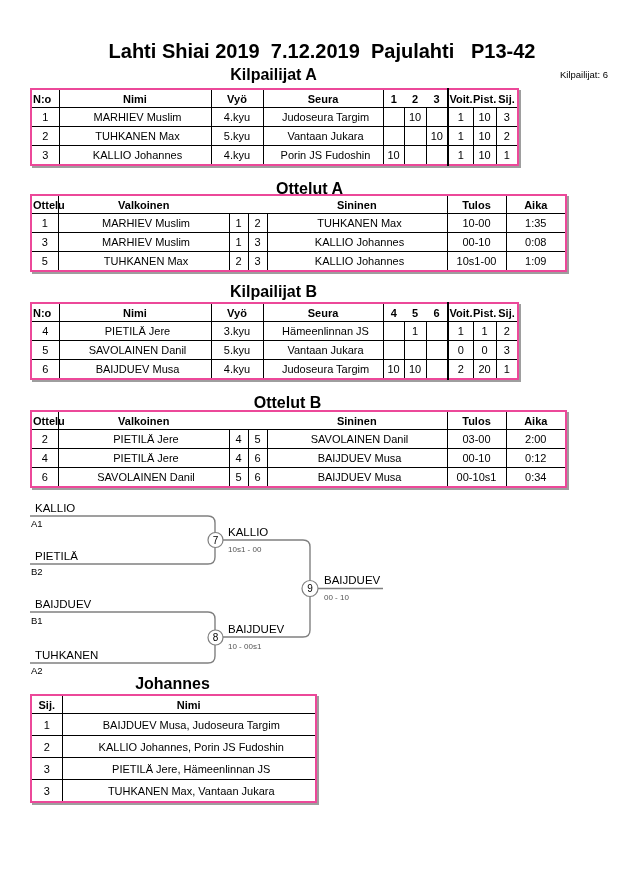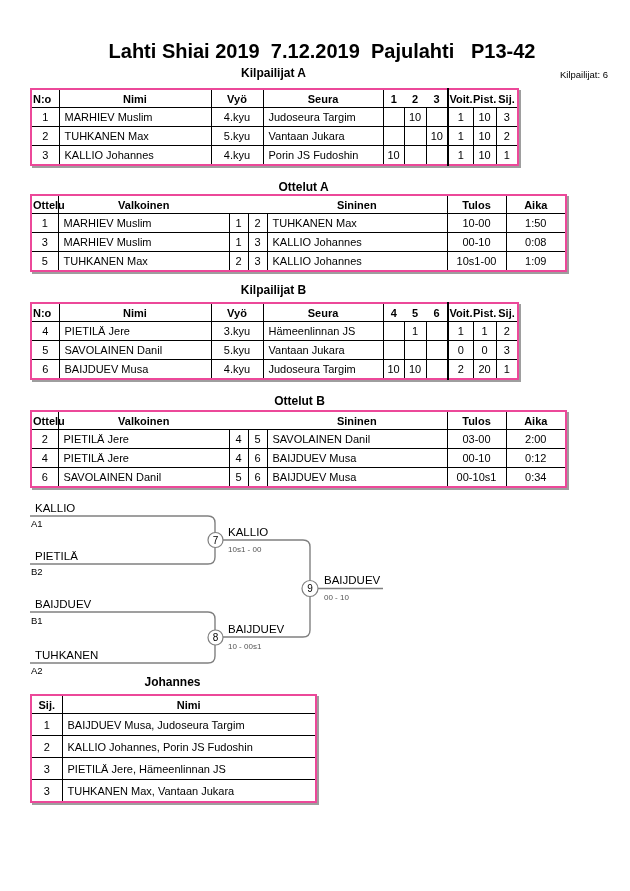--- a/index.html
+++ b/index.html
@@ -6,21 +6,21 @@
   body {
     width:630px; height:891px; background:#fff; position:relative;
     font-family:"Liberation Sans", sans-serif; color:#000;
     -webkit-font-smoothing:none;
   }
   .title {
     position:absolute; left:0; right:0; top:40px; text-align:center;
     font-size:20px; font-weight:bold; white-space:pre; letter-spacing:0px;margin-left:14px;
   }
   .caption {
-    position:absolute; font-size:12px; font-weight:bold; text-align:center;
+    position:absolute; font-size:16px; font-weight:bold; text-align:center;
     white-space:nowrap;
   }
   .meta {
     position:absolute; top:69px; left:508px; width:100px; text-align:right;
     font-size:9.5px;
   }
   table.t {
     position:absolute; border-collapse:collapse; table-layout:fixed;
     background:#fff; border:2px solid #ec4899;
     box-shadow:2px 2px 0 #9e9e9e;
@@ -33,21 +33,21 @@
   }
   table.t th.sep   { border-left:1px solid #000;margin-top:35px; }
   table.t th.thick { border-left:2px solid #000;text-align:center; }
   table.t td {
     height:18px; border-left:1px solid #000; border-top:1px solid #000;
   }
   table.t td:first-child { border-left:none; }
   table.t td.thick { border-left:2px solid #000; }
   table.res td { height:21px; }
   .c { text-align:center; }
-  .l { text-align:left; padding-left:5px !important; }
+  .l { text-align:center; padding-left:5px !important; }
   .hl { text-align:left; padding-left:1px !important; }
   svg.bracket { position:absolute; left:0; top:0; }
   svg.bracket text { font-family:"Liberation Sans", sans-serif; }
   .br-line { fill:none; stroke:#808080; stroke-width:1.4; }
   .br-node { fill:#fff; stroke:#808080; stroke-width:1.2; }
   .br-name { font-size:11.5px; fill:#000; }
   .br-seed { font-size:9.5px; fill:#000; }
   .br-num  { font-size:10px; fill:#000; text-anchor:middle; }
   .br-score{ font-size:8px; fill:#555; }
 </style>
@@ -119,21 +119,21 @@
       <td class="c">10</td>
       <td class="c"></td>
       <td class="c"></td>
       <td class="thick c">1</td>
       <td class="c">10</td>
       <td class="c">1</td>
     </tr>
   </tbody>
 </table>
 
-<div class="caption" style="left:36px; top:180px; width:535px;">Ottelut A</div>
+<div class="caption" style="left:42px; top:180px; width:535px;">Ottelut A</div>
 
 <table class="t" style="left:30px; top:194px; width:535px;">
   <colgroup>
     <col style="width:27px">
       <col style="width:171px">
       <col style="width:19px">
       <col style="width:19px">
     <col style="width:180px">
       <col style="width:59px">
       <col style="width:60px">
@@ -150,21 +150,21 @@
     </tr>
   </thead>
   <tbody>
     <tr>
       <td class="c">1</td>
       <td class="l">MARHIEV Muslim</td>
       <td class="c">1</td>
       <td class="c">2</td>
       <td class="l">TUHKANEN Max</td>
       <td class="c">10-00</td>
-      <td class="c">1:50</td>
+      <td class="c">1:35</td>
     </tr>
     <tr>
       <td class="c">3</td>
       <td class="l">MARHIEV Muslim</td>
       <td class="c">1</td>
       <td class="c">3</td>
       <td class="l">KALLIO Johannes</td>
       <td class="c">00-10</td>
       <td class="c">0:08</td>
     </tr>
@@ -242,21 +242,21 @@
       <td class="c">10</td>
       <td class="c">10</td>
       <td class="c"></td>
       <td class="thick c">2</td>
       <td class="c">20</td>
       <td class="c">1</td>
     </tr>
   </tbody>
 </table>
 
-<div class="caption" style="left:32px; top:394px; width:535px;">Ottelut B</div>
+<div class="caption" style="left:20px; top:394px; width:535px;">Ottelut B</div>
 
 <table class="t" style="left:30px; top:410px; width:535px;">
   <colgroup>
     <col style="width:27px">
       <col style="width:171px">
       <col style="width:19px">
       <col style="width:19px">
     <col style="width:180px">
       <col style="width:59px">
       <col style="width:60px">

